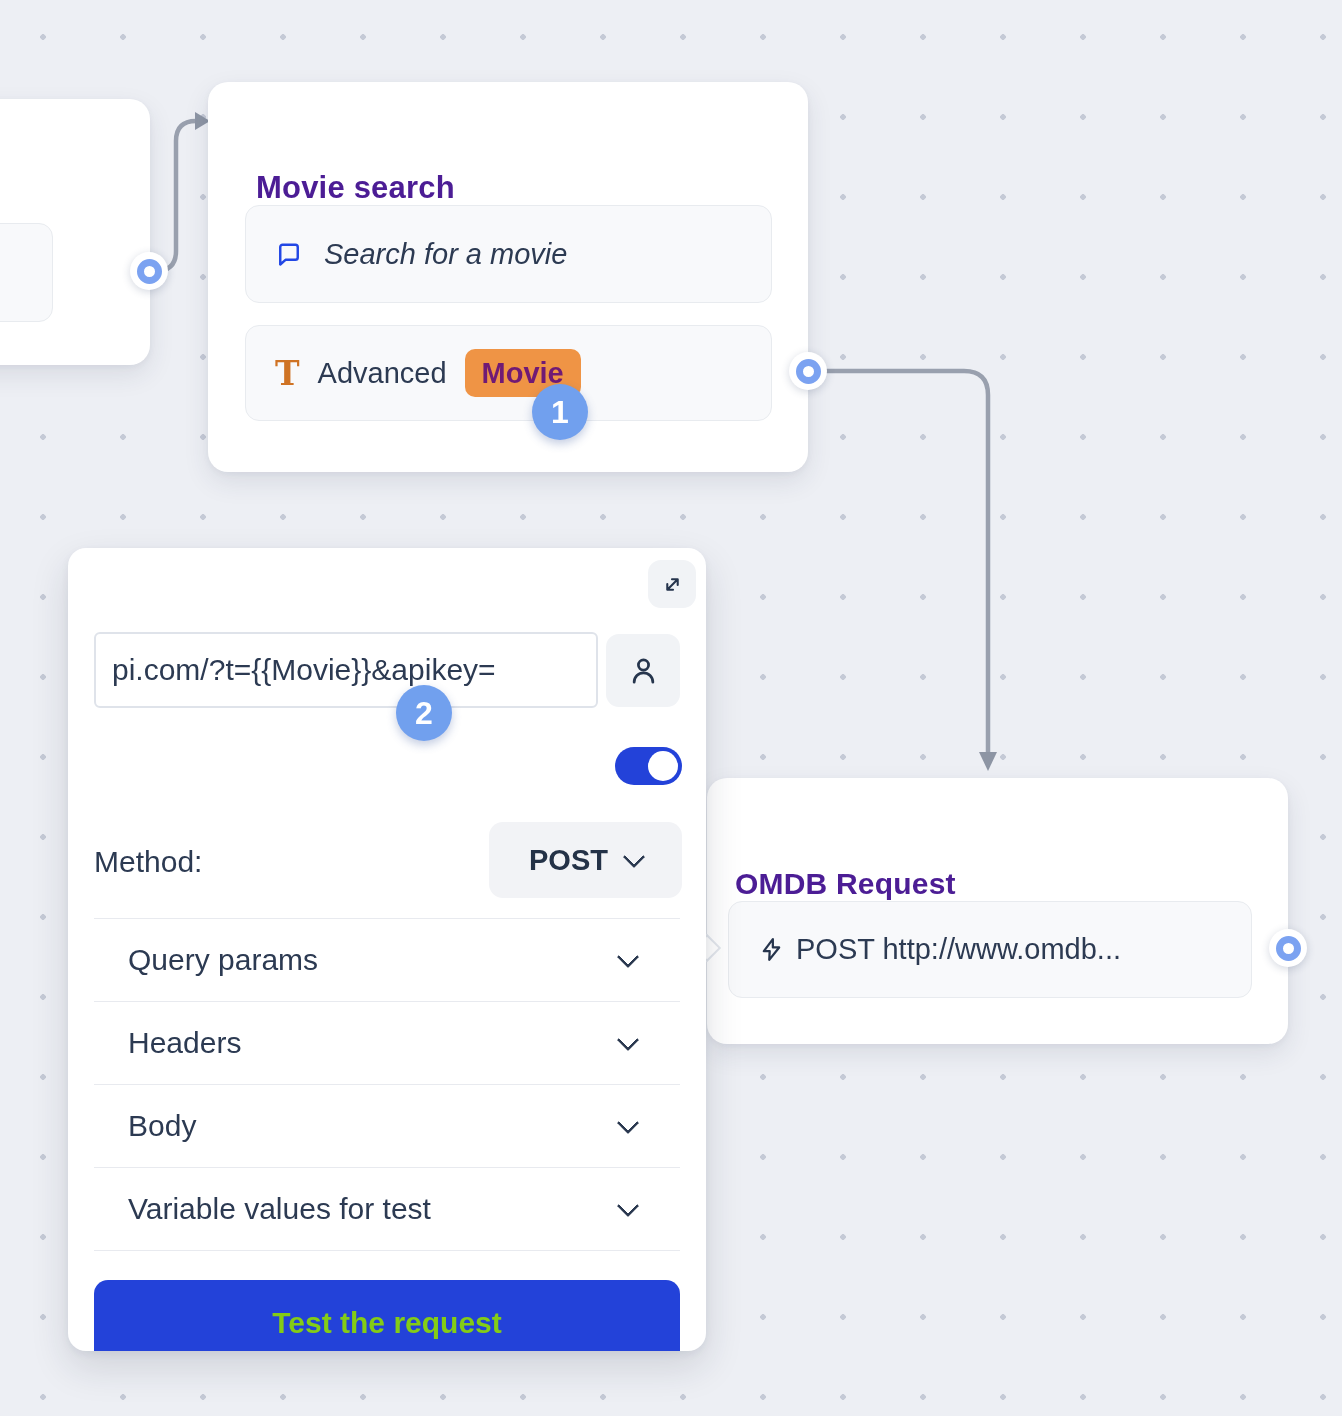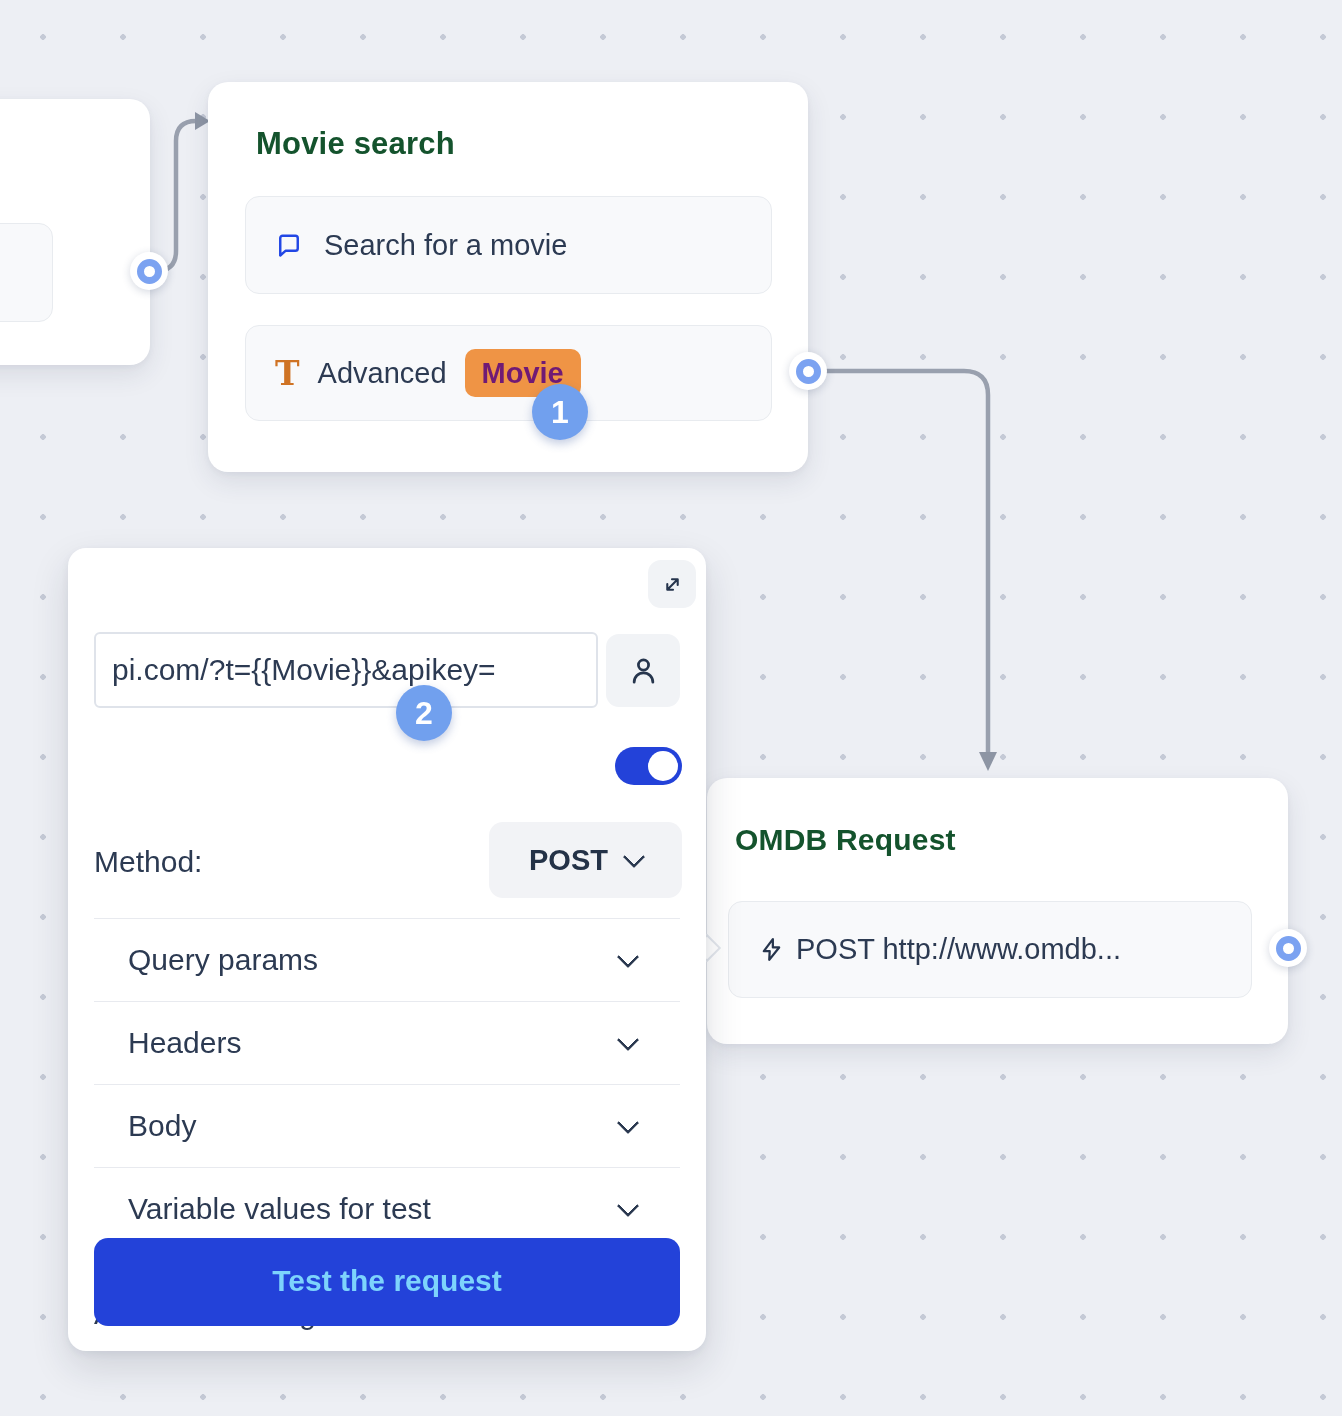--- a/index.html
+++ b/index.html
@@ -6,21 +6,21 @@
   body{font-family:"Liberation Sans",sans-serif;color:#2c3a52;}
   .canvas{
     position:relative;width:1342px;height:1416px;overflow:hidden;
     background-color:#edeff4;
     background-image:radial-gradient(circle,#c5cad6 2.6px,rgba(197,202,214,0) 3px);
     background-size:80px 80px;background-position:3px -3px;
   }
   svg.wires{position:absolute;left:0;top:0;z-index:1;}
   .card{position:absolute;background:#fff;border-radius:20px;z-index:2;
     box-shadow:0 10px 26px rgba(35,48,74,.10),0 2px 6px rgba(35,48,74,.05);}
-  .card-title{position:absolute;font-size:31px;font-weight:700;color:#14532d;letter-spacing:.2px;}
+  .card-title{position:absolute;font-size:31px;font-weight:700;color:#4c1d95;letter-spacing:.2px;margin-top:44px;}
   .node-row{position:absolute;display:flex;align-items:center;gap:21px;
     background:#f8f9fb;border:1.5px solid #e8ebef;border-radius:14px;
     padding:0 0 0 29px;font-size:29px;color:#2c3a52;box-sizing:border-box;}
   .node-row .lbl{white-space:nowrap;}
   .chip{background:#ef9445;color:#701a75;border-radius:10px;padding:7px 17px;font-size:29px;line-height:1.2;font-weight:bold;}
   .t-glyph{font-family:"DejaVu Serif",serif;font-size:33px;font-weight:600;color:#cf7324;line-height:1;}
   .port{position:absolute;width:38px;height:38px;background:#fff;border-radius:50%;z-index:5;
     box-shadow:0 2px 8px rgba(40,60,100,.20);display:flex;align-items:center;justify-content:center;}
   .port::after{content:"";width:11px;height:11px;border:7px solid #7ba2f1;border-radius:50%;background:#fff;}
   .diamond{position:absolute;left:697px;top:938px;width:20px;height:20px;background:#fff;
@@ -45,22 +45,22 @@
   .toggle{position:absolute;left:547px;top:199px;width:67px;height:38px;border-radius:19px;background:#2342d9;}
   .toggle::after{content:"";position:absolute;right:4px;top:4px;width:30px;height:30px;background:#fff;border-radius:50%;}
   .method-select{position:absolute;left:421px;top:274px;width:193px;height:76px;background:#f2f3f6;
     border-radius:14px;display:flex;align-items:center;justify-content:center;gap:18px;
     font-size:29px;font-weight:600;color:#243247;}
   .chev{display:inline-block;width:13px;height:13px;border-right:3px solid #2b3950;
     border-bottom:3px solid #2b3950;transform:rotate(45deg);border-radius:1.5px;margin-top:-7px;}
   .sections{position:absolute;left:26px;top:370px;width:586px;border-top:1.5px solid #e8eaef;}
   .section-row{height:82px;border-bottom:1.5px solid #e8eaef;display:flex;align-items:center;
     justify-content:space-between;padding:0 44px 0 34px;font-size:30px;color:#2c3a52;}
-  .test-btn{position:absolute;left:26px;top:690px;width:586px;height:88px;background:#2342d9;
-    border:none;border-radius:14px;color:#7dd3fc;font-family:"Liberation Sans",sans-serif;
+  .test-btn{position:absolute;left:26px;top:732px;width:586px;height:88px;background:#2342d9;
+    border:none;border-radius:14px;color:#84cc16;font-family:"Liberation Sans",sans-serif;
     font-size:30px;font-weight:700;display:flex;align-items:flex-start;justify-content:center;
     padding-top:26px;box-sizing:border-box;}
 </style>
 </head>
 <body>
 
 <div class="canvas">
 
   <svg class="wires" width="1342" height="1416">
     <path d="M 150 271 L 156 271 Q 176 271 176 251 L 176 141 Q 176 121 196 121 L 197 121" fill="none" stroke="#99a0ae" stroke-width="4.5" stroke-linecap="round"></path>
@@ -69,21 +69,21 @@
     <polygon points="979,752 997,752 988,771" fill="#8d95a4"></polygon>
   </svg>
 
   <div class="card" style="left:-60px;top:99px;width:210px;height:266px;">
     <div class="node-row" style="left:-40px;top:124px;width:153px;height:99px;"></div>
   </div>
   <div class="port" style="left:130px;top:252px;"></div>
 
   <div class="card" style="left:208px;top:82px;width:600px;height:390px;">
     <div class="card-title" style="left:48px;top:44px;">Movie search</div>
-    <div class="node-row" style="left:37px;top:114px;width:527px;height:98px;">
+    <div class="node-row" style="left:37px;top:123px;width:527px;height:98px;font-style:italic;">
       <svg width="28" height="28" viewBox="0 0 24 24" fill="none" stroke="#2247e5" stroke-width="2.1" stroke-linejoin="round">
         <path d="M4.5 6 a2 2 0 0 1 2 -2 h11 a2 2 0 0 1 2 2 v9 a2 2 0 0 1 -2 2 h-8.5 l-4.5 4 z"></path>
       </svg>
       <span class="lbl">Search for a movie</span>
     </div>
     <div class="node-row" style="left:37px;top:243px;width:527px;height:96px;gap:18px;">
       <span class="t-glyph">T</span>
       <span class="lbl">Advanced</span>
       <span class="chip">Movie</span>
     </div>

